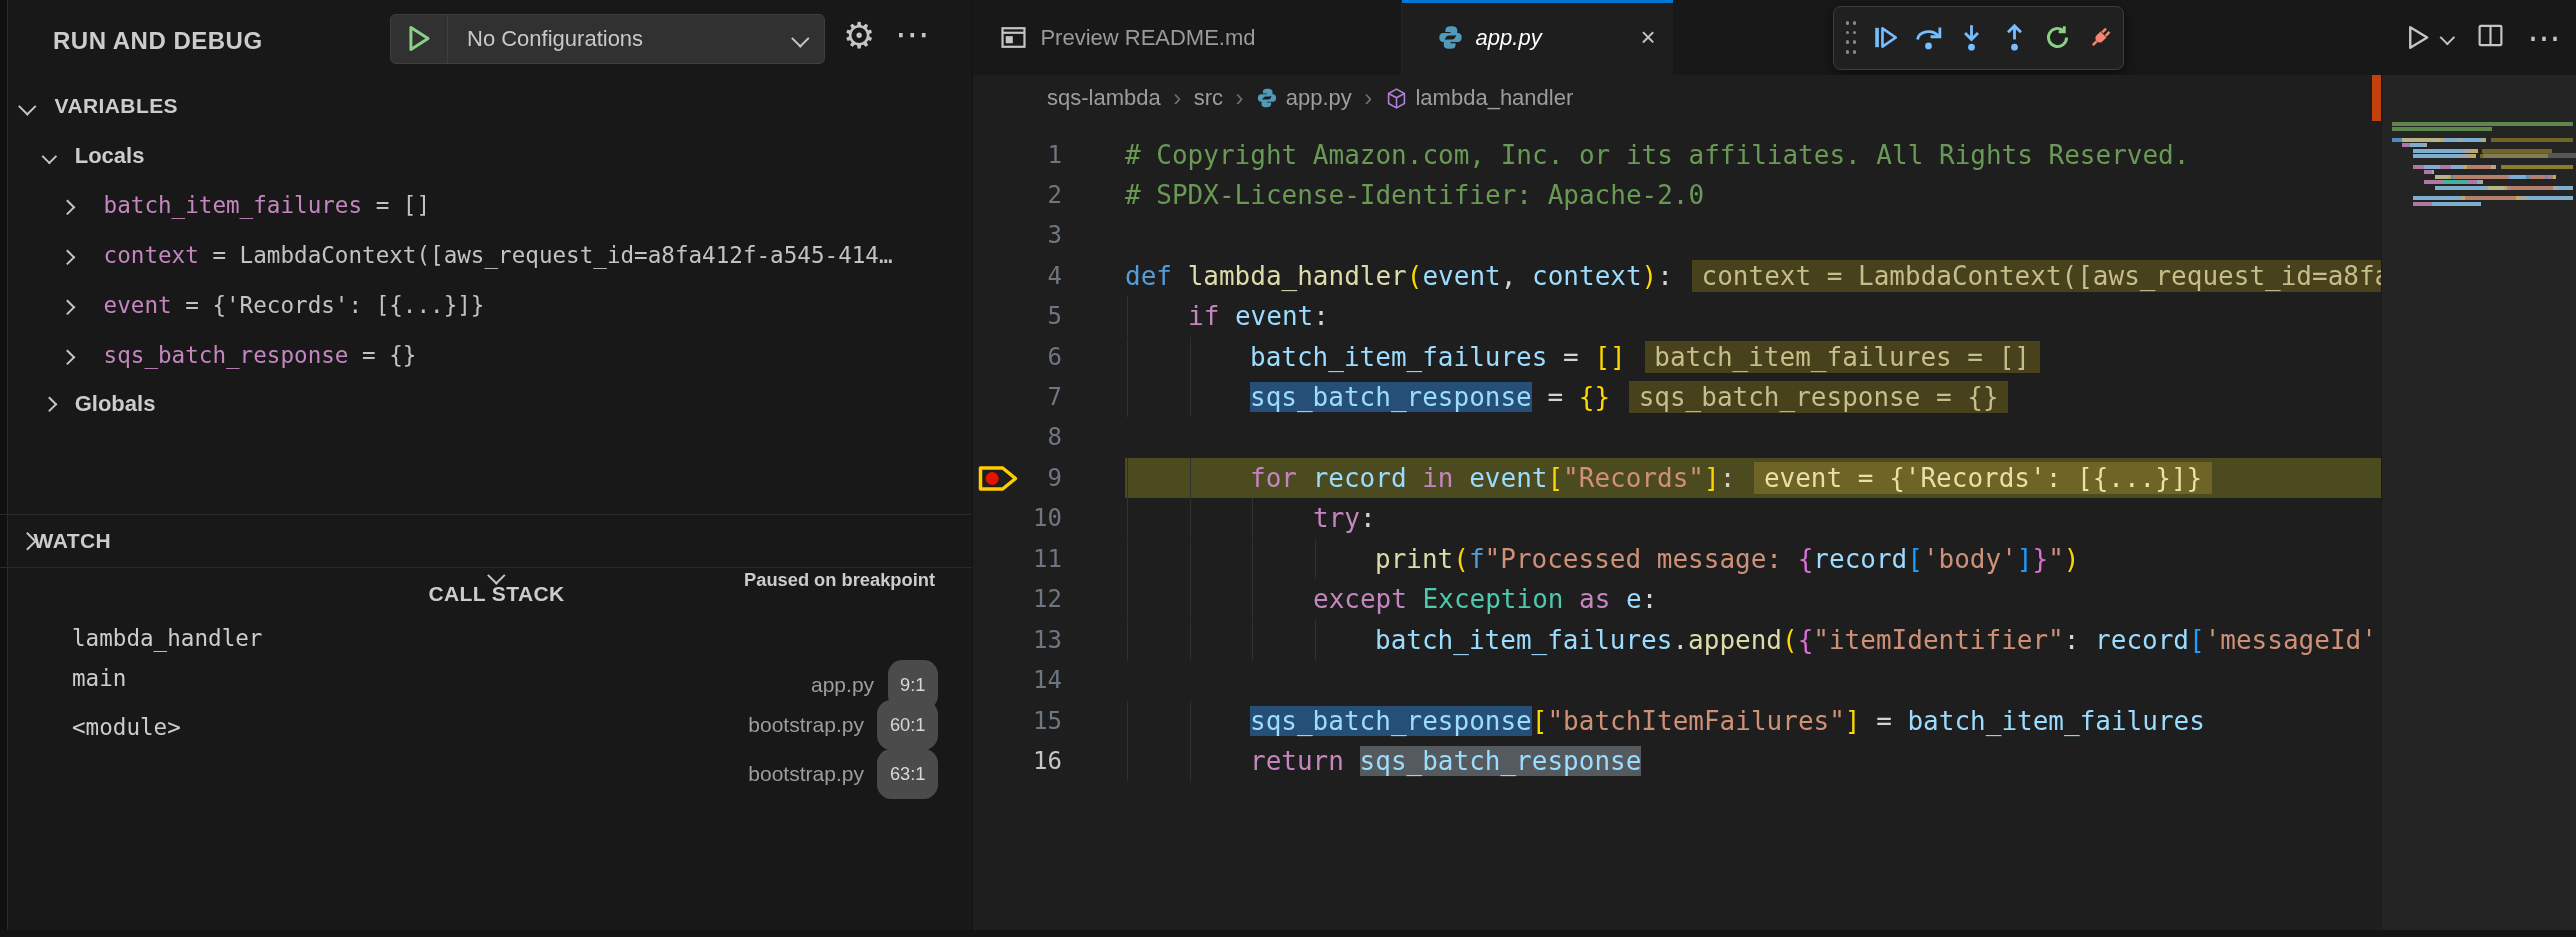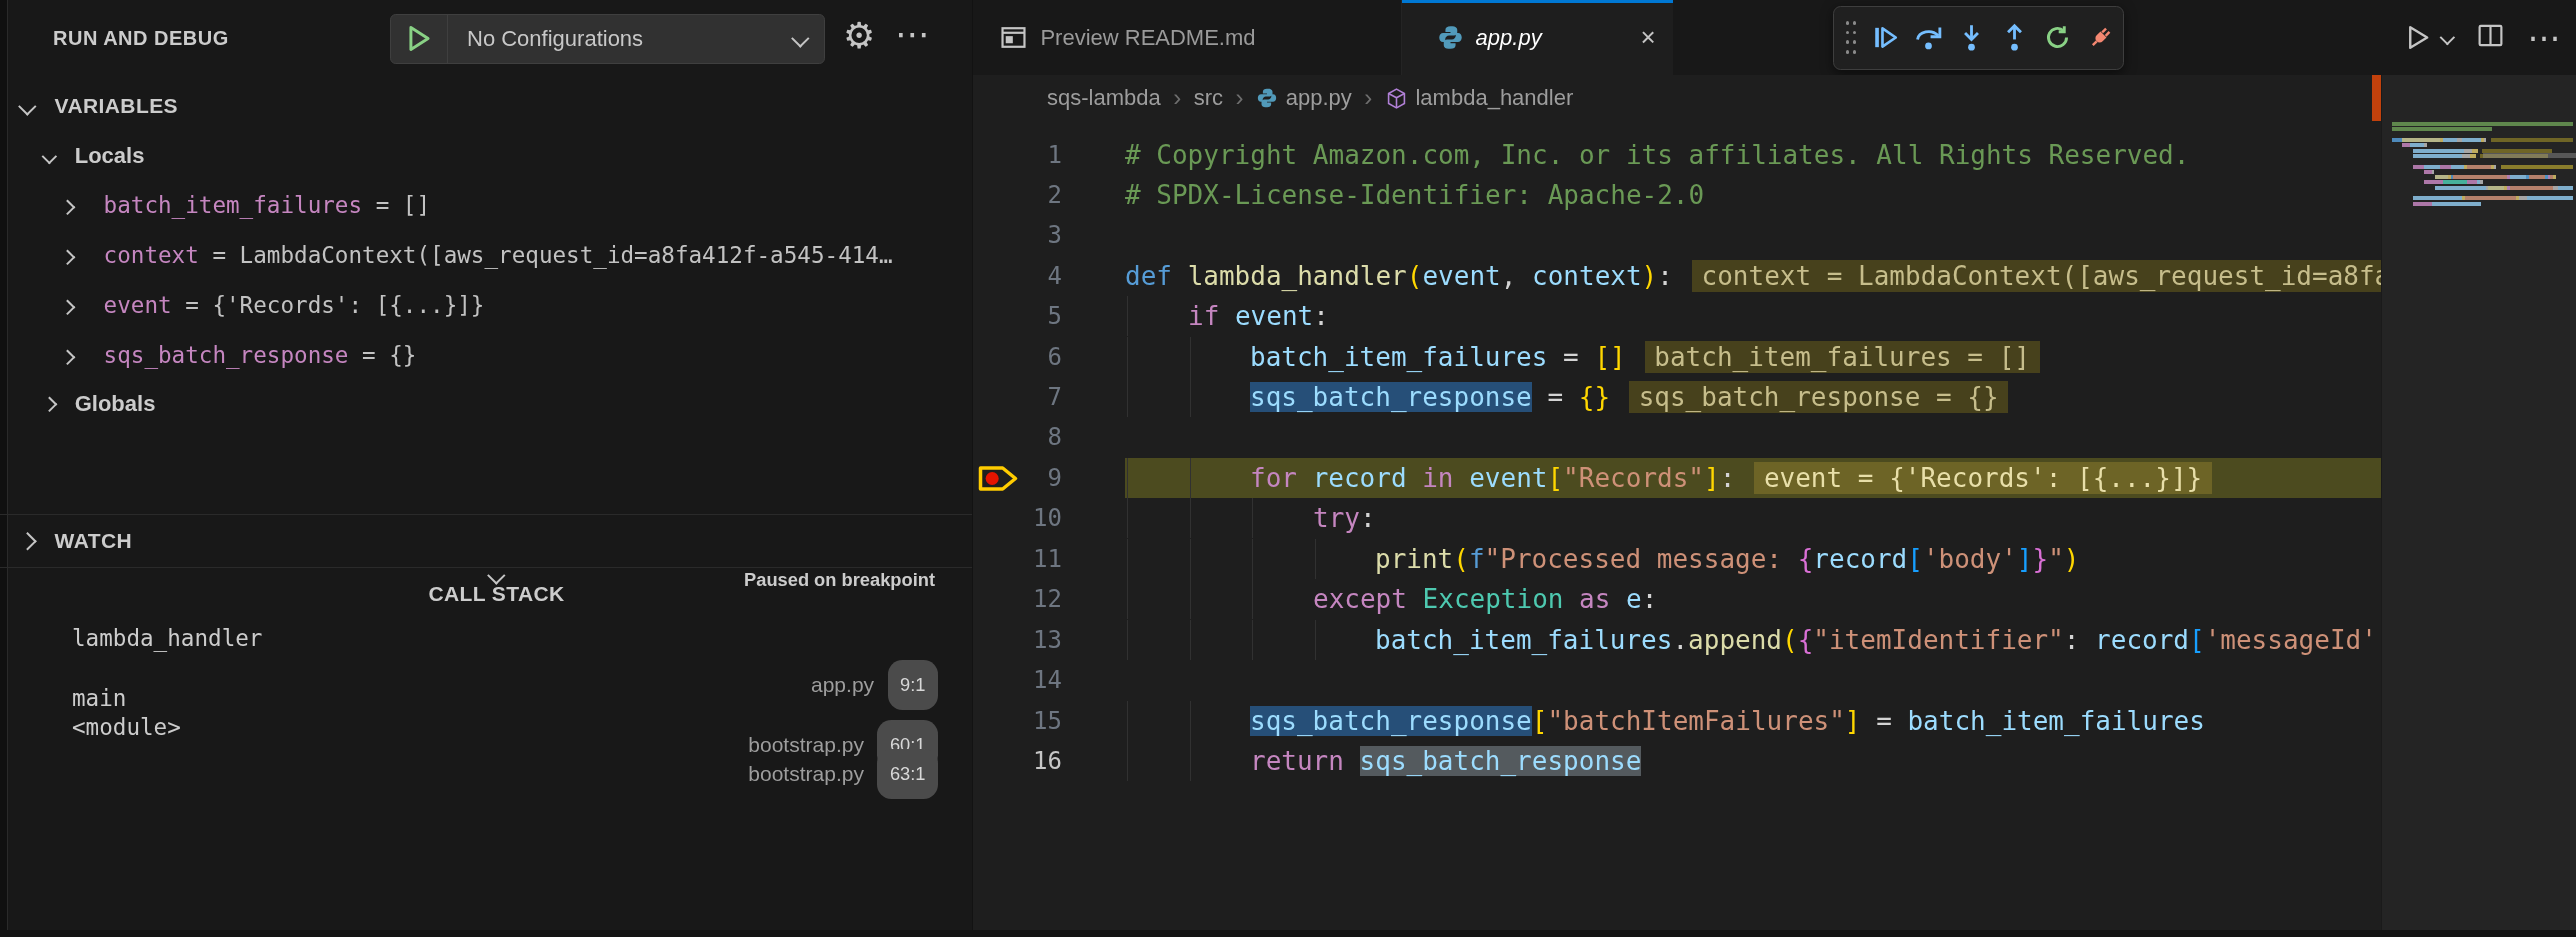--- a/index.html
+++ b/index.html
@@ -10,21 +10,21 @@
 
   
   .chev{display:inline-block;width:10.6px;height:10.6px;border-right:2.1px solid #c5c5c5;border-bottom:2.1px solid #c5c5c5;}
   .chev.down{transform:rotate(45deg);}
   .chev.right{transform:rotate(-45deg);}
   .chev.sm{width:8.7px;height:8.7px;}
 
   
   .sidebar{position:absolute;left:0;top:0;width:972px;height:938px;background:#181818;}
   .sidebar .edge{position:absolute;left:0;top:0;width:6.7px;height:938px;background:#101010;border-right:1px solid #2a2a2a;}
-  .sb-title{position:absolute;left:53px;top:27px;font-size:20px;font-weight:700;letter-spacing:0.5px;color:#cccccc;}
+  .sb-title{position:absolute;left:53px;top:27px;font-size:24px;font-weight:700;letter-spacing:0.5px;color:#cccccc;}
   .cfg{position:absolute;left:390px;top:13.5px;width:435px;height:50px;background:#313131;border:1px solid #3f3f3f;border-radius:5.8px;display:flex;align-items:center;box-sizing:border-box;}
   .cfg .playseg{width:56px;height:100%;display:flex;align-items:center;justify-content:center;border-right:1px solid #3f3f3f;}
   .cfg .lbl{flex:1;padding-left:19px;font-size:22px;color:#c8c8c8;white-space:nowrap;overflow:hidden;}
   .cfg .cv{margin-right:17.3px;}
   .iconbtn{position:absolute;color:#c5c5c5;font-family:"DejaVu Sans",sans-serif;}
   .sec-h{position:absolute;left:0;width:972px;display:flex;align-items:center;font-weight:700;color:#cccccc;}
   .sep{position:absolute;left:0;width:972px;height:1px;background:#2a2a2a;}
   .tree-name{color:#c586c0;}
   .tree-val{color:#c2c2c2;}
   .row-txt{white-space:nowrap;overflow:hidden;}
@@ -128,38 +128,38 @@
     </div>
 
     <div class="sec-h" style="top:382px;height:44px;font-size:22px;">
       <span class="chev right sm" style="margin-left:44px;"></span>
       <span style="margin-left:20px;">Globals</span>
     </div>
 
     <div class="sep" style="top:514px;"></div>
     <div class="sec-h" style="top:517px;height:48px;">
       <span class="chev right" style="margin-left:21px;"></span>
-      <span style="margin-left:21px;font-size:21px;letter-spacing:0.4px;">WATCH</span>
+      <span style="font-size:21px;letter-spacing:0.4px;">WATCH</span>
     </div>
 
     <div class="sep" style="top:567px;"></div>
     <div class="sec-h" style="top:569px;height:46px;flex-direction:column;">
       <span class="chev down" style="margin-left:21px;"></span>
       <span style="margin-left:21px;font-size:21px;letter-spacing:0.4px;">CALL STACK</span>
       <span style="position:absolute;right:37px;font-size:18.3px;font-weight:700;color:#cccccc;">Paused on breakpoint</span>
     </div>
 
     <div class="abs" style="left:0;top:616px;width:972px;height:44px;line-height:44px;">
       <span class="mono" style="margin-left:72px;font-size:22.6px;color:#cccccc;">lambda_handler</span>
       <span style="position:absolute;right:34px;display:flex;align-items:center;height:44px;">
         <span class="frame-file">app.py</span>
         <span class="badge">9:1</span>
       </span>
     </div>
-    <div class="abs" style="left:0;top:676px;width:972px;height:44px;line-height:44px;">
+    <div class="abs" style="left:0;top:656px;width:972px;height:44px;line-height:44px;">
       <span class="mono" style="margin-left:72px;font-size:22.6px;color:#cccccc;">main</span>
       <span style="position:absolute;right:34px;display:flex;align-items:center;height:44px;">
         <span class="frame-file">bootstrap.py</span>
         <span class="badge">60:1</span>
       </span>
     </div>
     <div class="abs" style="left:0;top:705px;width:972px;height:44px;line-height:44px;">
       <span class="mono" style="margin-left:72px;font-size:22.6px;color:#cccccc;">&lt;module&gt;</span>
       <span style="position:absolute;right:34px;display:flex;align-items:center;height:44px;">
         <span class="frame-file">bootstrap.py</span>

